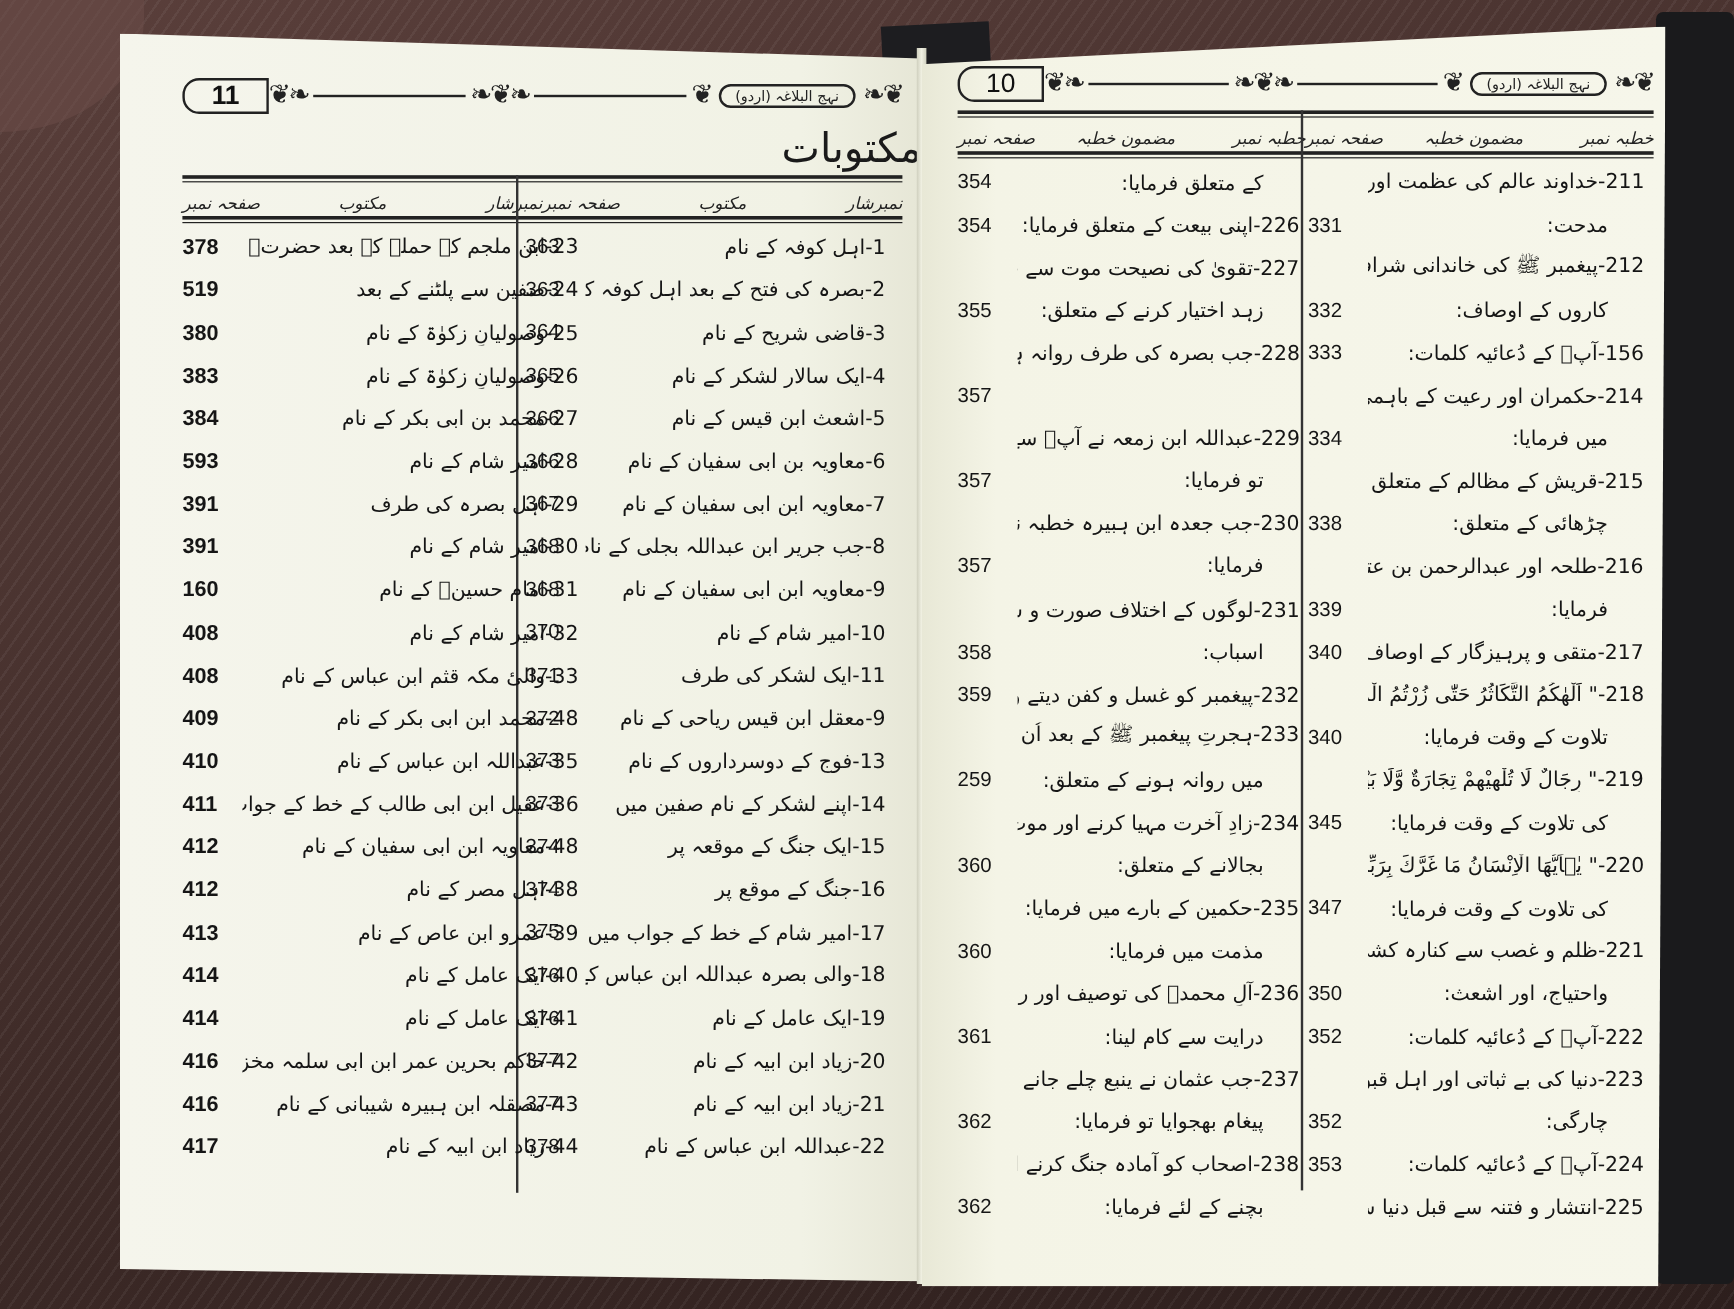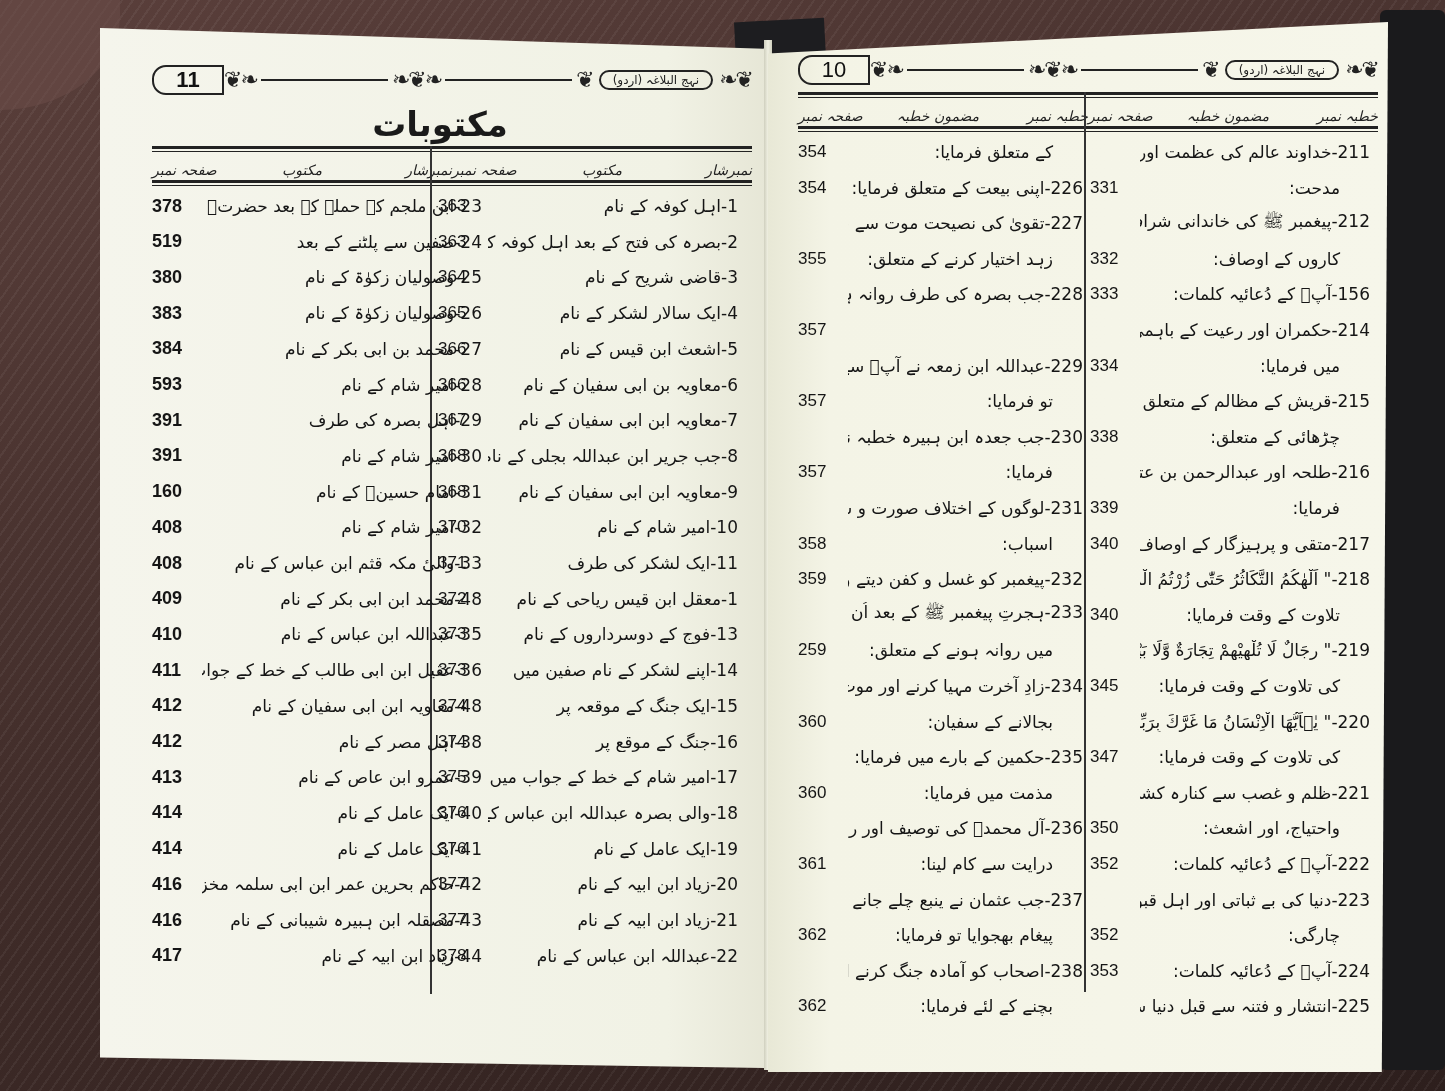--- a/index.html
+++ b/index.html
@@ -60,22 +60,22 @@
   .flourish {
     font-size: 22px; color: #222; line-height: 1; letter-spacing: -2px;
     font-family: "DejaVu Sans", sans-serif;
   }
   .book-title-badge {
     border: 2px solid #222; border-radius: 14px; padding: 1px 12px;
     font-size: 12px; color: #222; margin: 0 6px; direction: rtl; white-space: nowrap;
     font-family: "DejaVu Sans", sans-serif;
   }
   .section-title {
-    position: absolute; left: 12px; right: 0; text-align: center;
-    font-size: 34px; font-weight: 700; color: #1a1a1a;
+    position: absolute; left: 12px; right: 0; text-align: right;
+    font-size: 34px; font-weight: 400; color: #1a1a1a;
     font-family: "DejaVu Sans", sans-serif;
   }
   .double-rule { position: absolute; border-top: 3px solid #222; border-bottom: 1px solid #222; height: 6px; }
   .header-row {
     position: absolute; display: flex; direction: rtl; font-size: 14px;
     font-style: italic; color: #222; align-items: flex-end;
   }
   .col-divider { position: absolute; width: 2px; background: #333; }
   .entry {
     position: absolute; height: 36px; display: flex; align-items: center;
@@ -164,21 +164,21 @@
       </div>
       <div class="entry" style="left: 338px; width: 300px; top: 481.3px;">
         <span class="num-text">10-امیر شام کے نام</span>
         <span class="page-ref">370</span>
       </div>
       <div class="entry" style="left: 338px; width: 300px; top: 517px;">
         <span class="num-text">11-ایک لشکر کی طرف</span>
         <span class="page-ref">371</span>
       </div>
       <div class="entry" style="left: 338px; width: 300px; top: 552.7px;">
-        <span class="num-text">1-معقل ابن قیس ریاحی کے نام</span>
+        <span class="num-text">9-معقل ابن قیس ریاحی کے نام</span>
         <span class="page-ref">372</span>
       </div>
       <div class="entry" style="left: 338px; width: 300px; top: 588.4px;">
         <span class="num-text">13-فوج کے دوسرداروں کے نام</span>
         <span class="page-ref">373</span>
       </div>
       <div class="entry" style="left: 338px; width: 300px; top: 624.1px;">
         <span class="num-text">14-اپنے لشکر کے نام صفین میں</span>
         <span class="page-ref">373</span>
       </div>
@@ -496,21 +496,21 @@
       </div>
       <div class="entry" style="left: 30px; width: 285px; top: 610.4px;">
         <span class="num-text cont">میں روانہ ہونے کے متعلق:</span>
         <span class="page-ref">259</span>
       </div>
       <div class="entry" style="left: 30px; width: 285px; top: 646px;">
         <span class="num-text">234-زادِ آخرت مہیا کرنے اور موت سے پہلے عمل</span>
         <span class="page-ref"></span>
       </div>
       <div class="entry" style="left: 30px; width: 285px; top: 681.6px;">
-        <span class="num-text cont">بجالانے کے سفیان:</span>
+        <span class="num-text cont">بجالانے کے متعلق:</span>
         <span class="page-ref">360</span>
       </div>
       <div class="entry" style="left: 30px; width: 285px; top: 717.2px;">
         <span class="num-text">235-حکمین کے بارے میں فرمایا: اور اہل شام کی</span>
         <span class="page-ref"></span>
       </div>
       <div class="entry" style="left: 30px; width: 285px; top: 752.8px;">
         <span class="num-text cont">مذمت میں فرمایا:</span>
         <span class="page-ref">360</span>
       </div>

